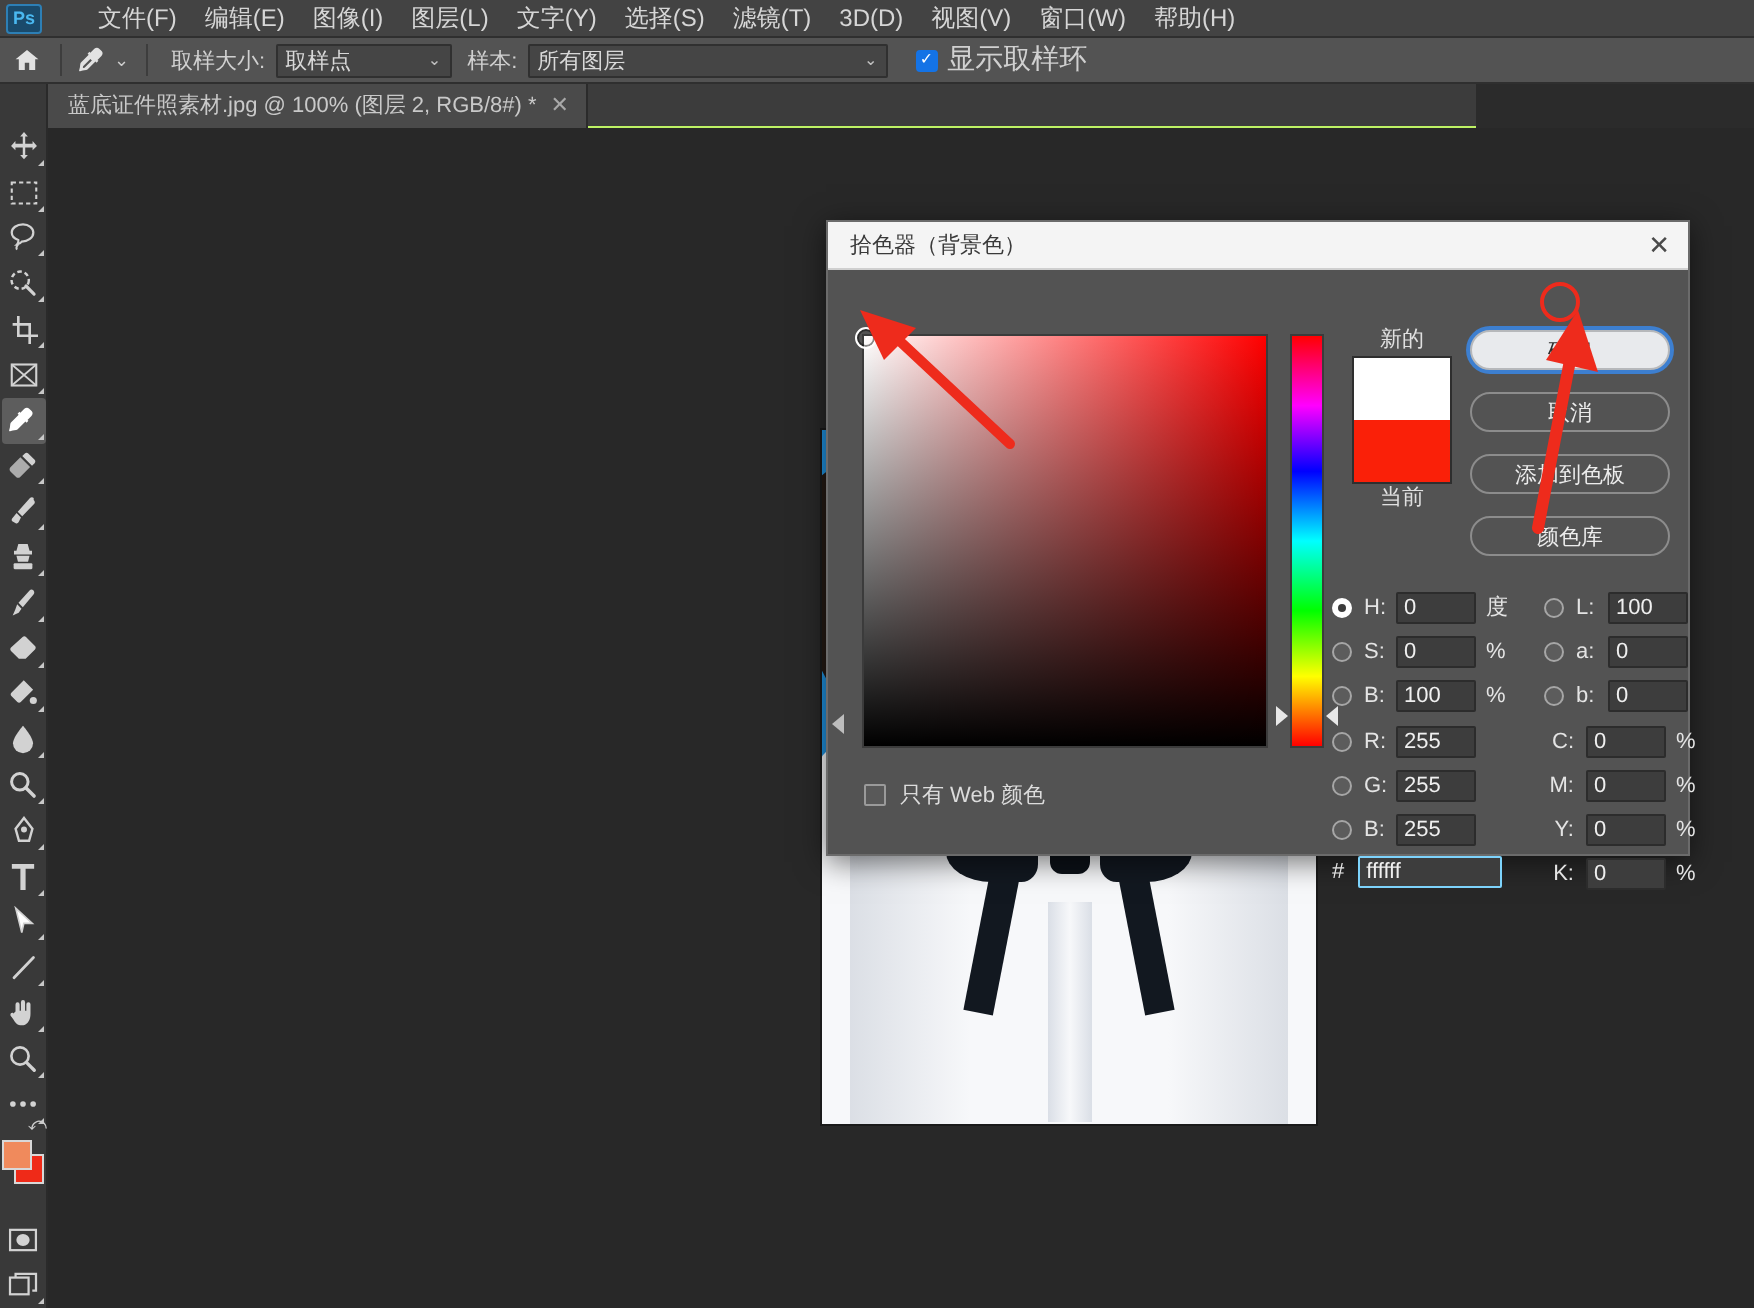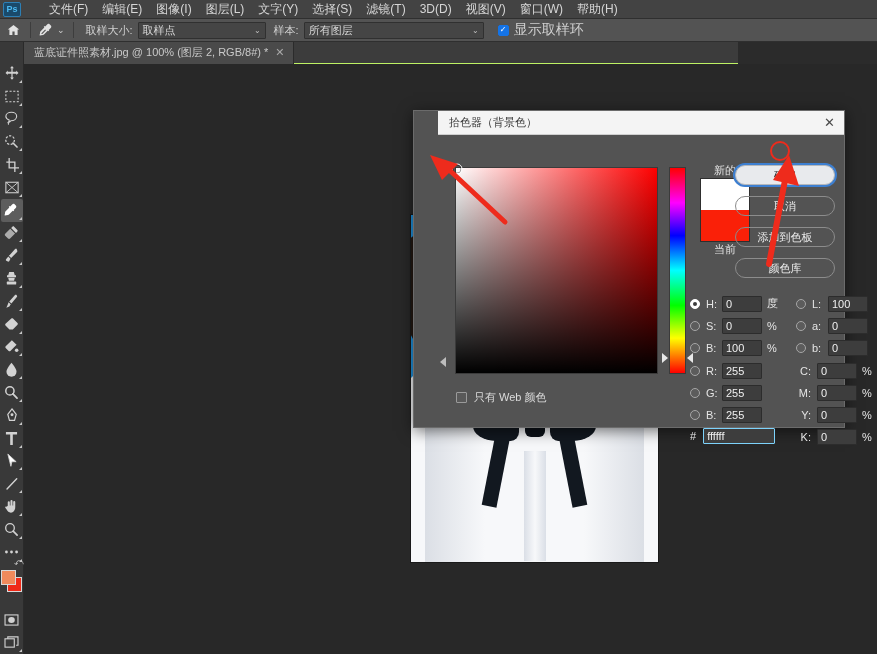--- a/index.html
+++ b/index.html
@@ -49,21 +49,21 @@
   .opt-select {
     background: #454545; border: 1px solid #303030; border-radius: 1px;
     height: 17px; color: #d8d8d8; font-size: 11px;
     display: flex; align-items: center; padding: 0 4px;
     position: relative;
   }
   .opt-select .caret {
     position: absolute; right: 4px; top: 50%; transform: translateY(-50%);
     color: #c0c0c0; font-size: 8px;
   }
-  .sel-w1 { width: 128px; }
+  .sel-w1 { width: 88px; }
   .sel-w2 { width: 180px; }
   .chk-wrap { display: flex; align-items: center; gap: 5px; margin-left: 14px; }
   .chkbox {
     width: 11px; height: 11px; border-radius: 2px;
     background: #1473e6; border: 1px solid #1473e6;
     display: flex; align-items: center; justify-content: center;
     color: #fff; font-size: 8px; line-height: 1;
   }
   .chk-text { color: #d0d0d0; font-size: 14px; }
 
@@ -200,21 +200,20 @@
     width: 22px; height: 110px;
     background: linear-gradient(90deg, rgba(206,212,222,.7), rgba(247,248,250,.1), rgba(206,212,222,.7));
   }
 
   
   .dialog {
     position: absolute; left: 413px; top: 110px; width: 432px; height: 318px;
     background: #535353;
     border: 1px solid #6b6b6b;
     box-shadow: 0 3px 14px rgba(0,0,0,.55);
-    padding-left: 24px;
   }
   .dlg-title {
     height: 24px; background: #f4f4f4;
     display: flex; align-items: center; justify-content: space-between;
     padding: 0 9px 0 11px;
     border-bottom: 1px solid #cfcfcf;
   }
   .dlg-title .t { color: #3a3a3a; font-size: 11px; }
   .dlg-title .x { color: #4a4a4a; font-size: 13px; cursor: pointer; line-height: 1; }
   .dlg-body { position: relative; width: 100%; height: 293px; }

